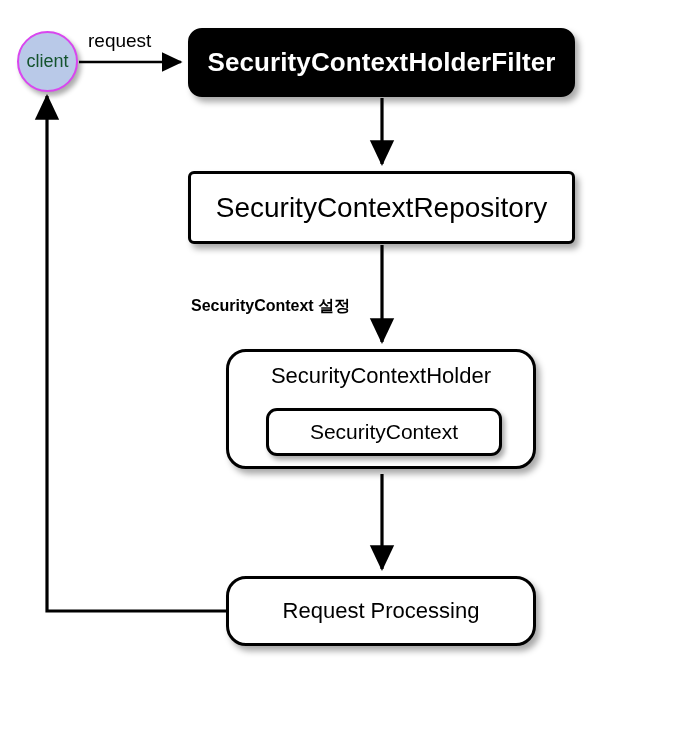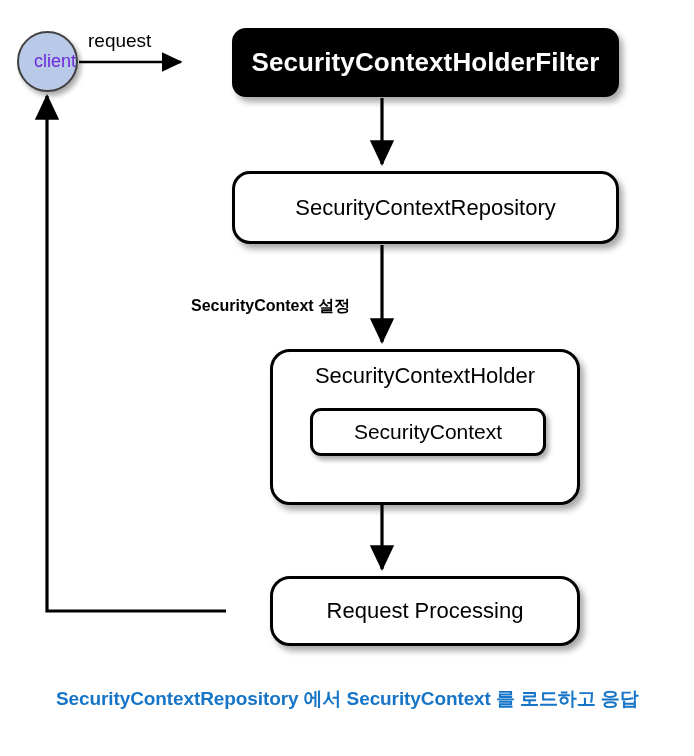--- a/index.html
+++ b/index.html
@@ -30,21 +30,20 @@
     box-sizing: border-box;
     display: flex;
     align-items: center;
     justify-content: center;
     text-align: left;
     background: #ffffff;
     border: 3px solid #000000;
     border-radius: 18px;
     box-shadow: 4px 5px 6px rgba(0,0,0,0.34);
     line-height: 1.18;
-    margin-left: 44px;
   }
 
   
   #filter-node {
     left: 188px;
     top: 28px;
     width: 387px;
     height: 69px;
     background: #000000;
     border-color: #000000;
@@ -54,34 +53,34 @@
     font-weight: bold;
     letter-spacing: 0.1px;
   }
 
   
   #repository-node {
     left: 188px;
     top: 171px;
     width: 387px;
     height: 73px;
-    font-size: 22px;
-    border-radius: 18px;
+    font-size: 28px;
+    border-radius: 6px;
     flex-direction: column;
   }
   #repository-node .line2 {
     margin-top: 1px;
   }
 
   
   #holder-node {
     left: 226px;
     top: 349px;
     width: 310px;
-    height: 156px;
+    height: 120px;
     border-radius: 20px;
     flex-direction: column;
     justify-content: flex-start;
     padding-top: 11px;
     font-size: 22px;
   }
   #holder-label {
     display: block;
   }
 
@@ -116,27 +115,27 @@
   
   #client-node {
     position: absolute;
     left: 17px;
     top: 31px;
     width: 61px;
     height: 61px;
     box-sizing: border-box;
     border-radius: 50%;
     background: #b9c9e8;
-    border: 2px solid #404040;
+    border: 2px solid #d946ef;
     box-shadow: 3px 4px 5px rgba(0,0,0,0.33);
     display: flex;
     align-items: center;
-    justify-content: flex-end;
+    justify-content: center;
     font-size: 18px;
-    color: #6d28d9;
+    color: #14532d;
   }
 
   
   .edge-label {
     position: absolute;
     white-space: nowrap;
     color: #000000;
   }
   #request-label {
     left: 88px;
@@ -231,16 +230,15 @@
     <div id="context-node">
       <span>SecurityContext</span>
     </div>
   </div>
 
   <div id="processing-node" class="node">
     <span>Request Processing</span>
   </div>
 
   <div id="caption">
-    <span class="cap-line">SecurityContextRepository 에서 SecurityContext 를 로드하고 응답</span>
   </div>
 
 </div>
 
 </body></html>

